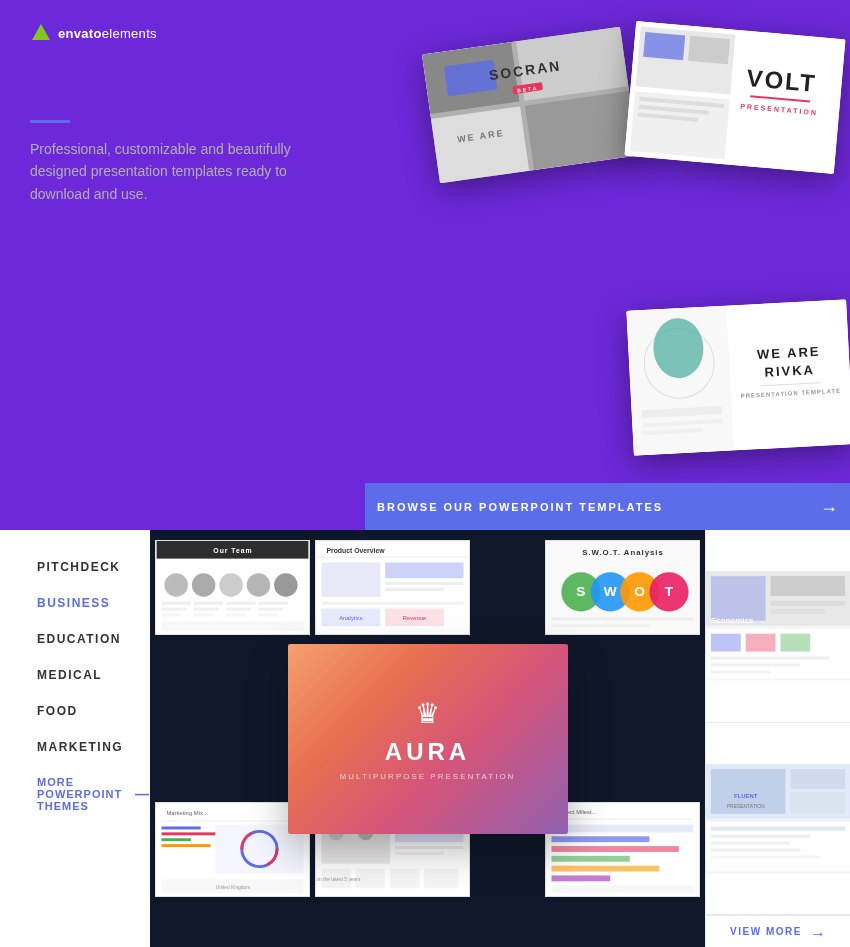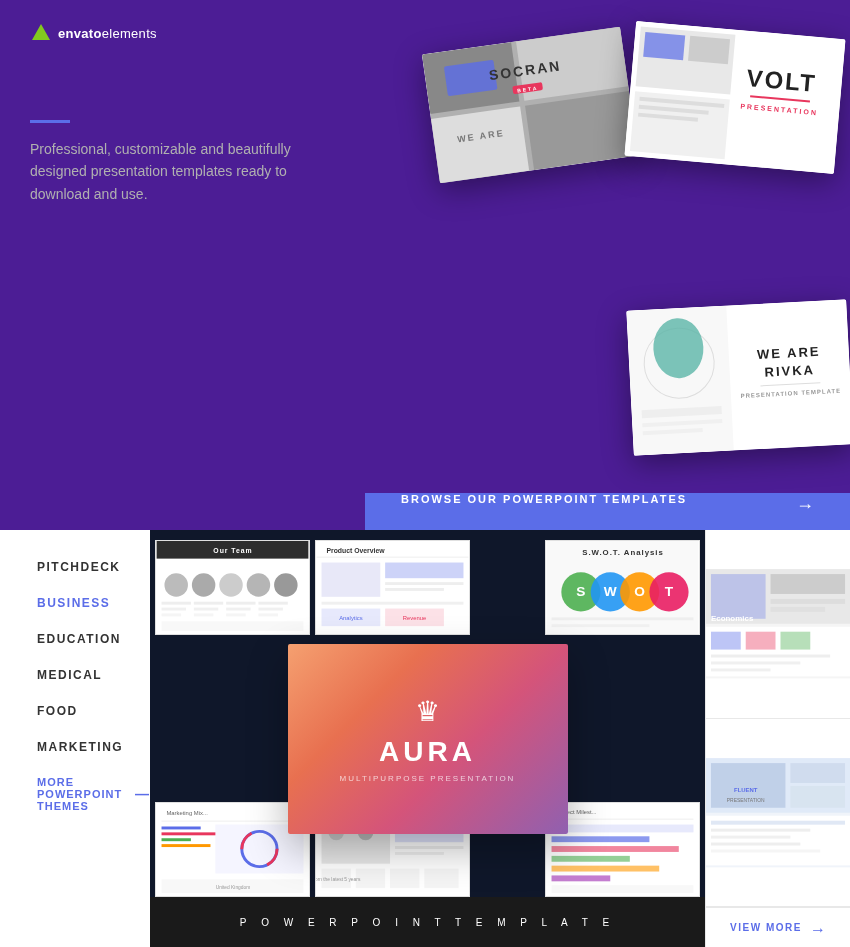--- a/index.html
+++ b/index.html
@@ -1,20 +1,20 @@
 <!DOCTYPE html>
 <html><head>
   <meta charset="utf-8">
   <style>
     * { margin: 0; padding: 0; box-sizing: border-box; }
     body { width: 850px; height: 947px; font-family: 'Arial', sans-serif; overflow: hidden; background: #2d2d2d; }
 
     
     .hero {
-      background: #4c1d95;
+      background: #6d28d9;
       width: 100%;
       height: 530px;
       position: relative;
       overflow: hidden;
     }
 
     .logo-area {
       position: absolute;
       top: 22px;
       left: 30px;
@@ -158,24 +158,25 @@
       flex-direction: column;
       gap: 2px;
     }
 
     
     .browse-section {
       position: absolute;
       bottom: 0;
       left: 365px;
       right: 0;
-      height: 37px;
+      height: 47px;
       background: #5b6de8;
       display: flex;
-      padding: 0 36px;
+      align-items: center;
+      padding: 0 12px;
     }
 
     .browse-label {
       color: #fff;
       font-size: 11px;
       font-weight: 700;
       letter-spacing: 2px;
       flex: 1;
     }
 
@@ -260,21 +261,21 @@
     }
 
     .aura-crown {
       color: #fff;
       font-size: 28px;
       margin-bottom: 8px;
     }
 
     .aura-title {
       color: #fff;
-      font-size: 28px;
+      font-size: 24px;
       font-weight: 700;
       letter-spacing: 4px;
       margin-bottom: 6px;
     }
 
     .aura-subtitle {
       color: rgba(255,255,255,0.7);
       font-size: 8px;
       letter-spacing: 2px;
       text-transform: uppercase;
@@ -370,21 +371,21 @@
     }
 
     .right-thumb-inner {
       width: 100%;
       height: 100%;
       display: flex;
       flex-direction: column;
     }
 
     .view-more-bar {
-      height: 40px;
+      height: 32px;
       display: flex;
       align-items: center;
       justify-content: center;
       gap: 8px;
       border-top: 1px solid #e8e8e8;
       cursor: pointer;
     }
 
     .view-more-text {
       color: #5b6de8;
@@ -609,23 +610,20 @@
         <rect x="5" y="84" width="145" height="8" fill="#f8f8f8"></rect>
       </svg>
     </div>
 
     <div class="aura-main">
       <div class="aura-crown">♛</div>
       <div class="aura-title">AURA</div>
       <div class="aura-subtitle">Multipurpose Presentation</div>
     </div>
 
-    <div class="ppt-bottom-bar">
-      <span class="ppt-bottom-text">P O W E R P O I N T   T E M P L A T E</span>
-    </div>
 
   </div>
 
   <div class="right-panel">
 
     <div class="right-thumb">
       <div class="right-thumb-inner">
         <svg width="100%" height="100%" viewBox="0 0 145 110">
           <rect width="145" height="110" fill="#f5f5f5"></rect>
           <rect x="0" y="0" width="145" height="55" fill="#e8e8e8"></rect>

